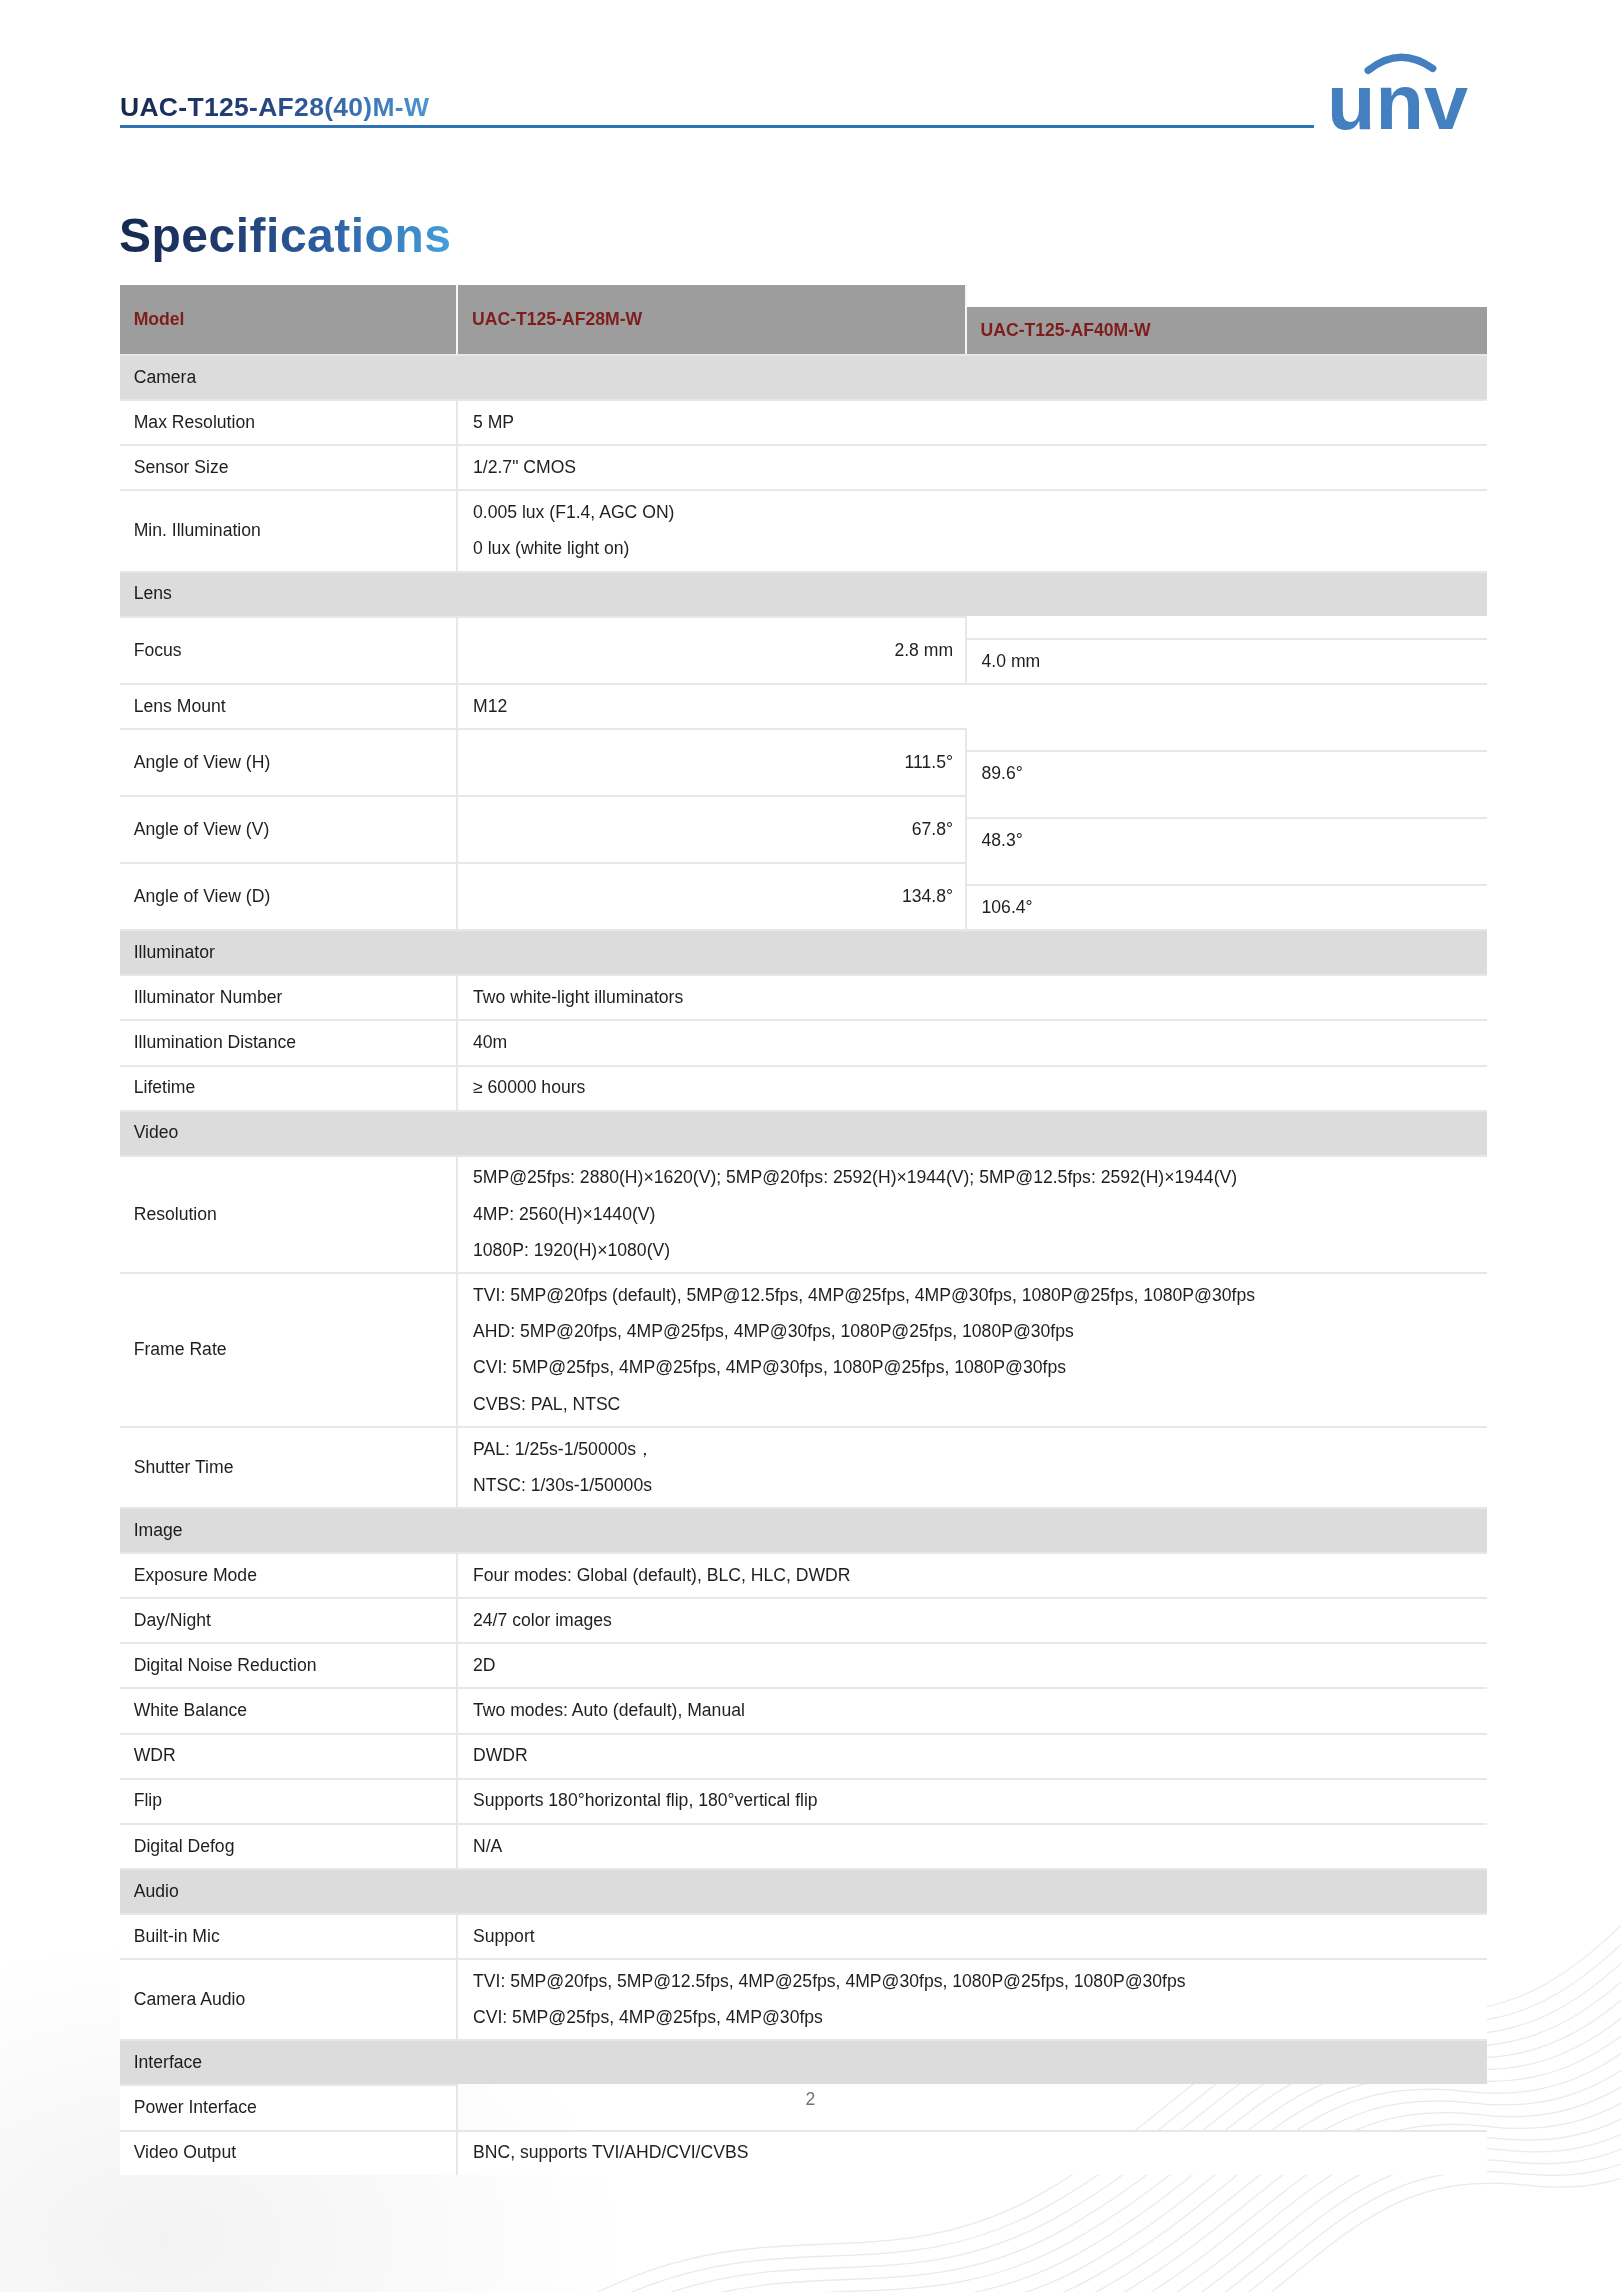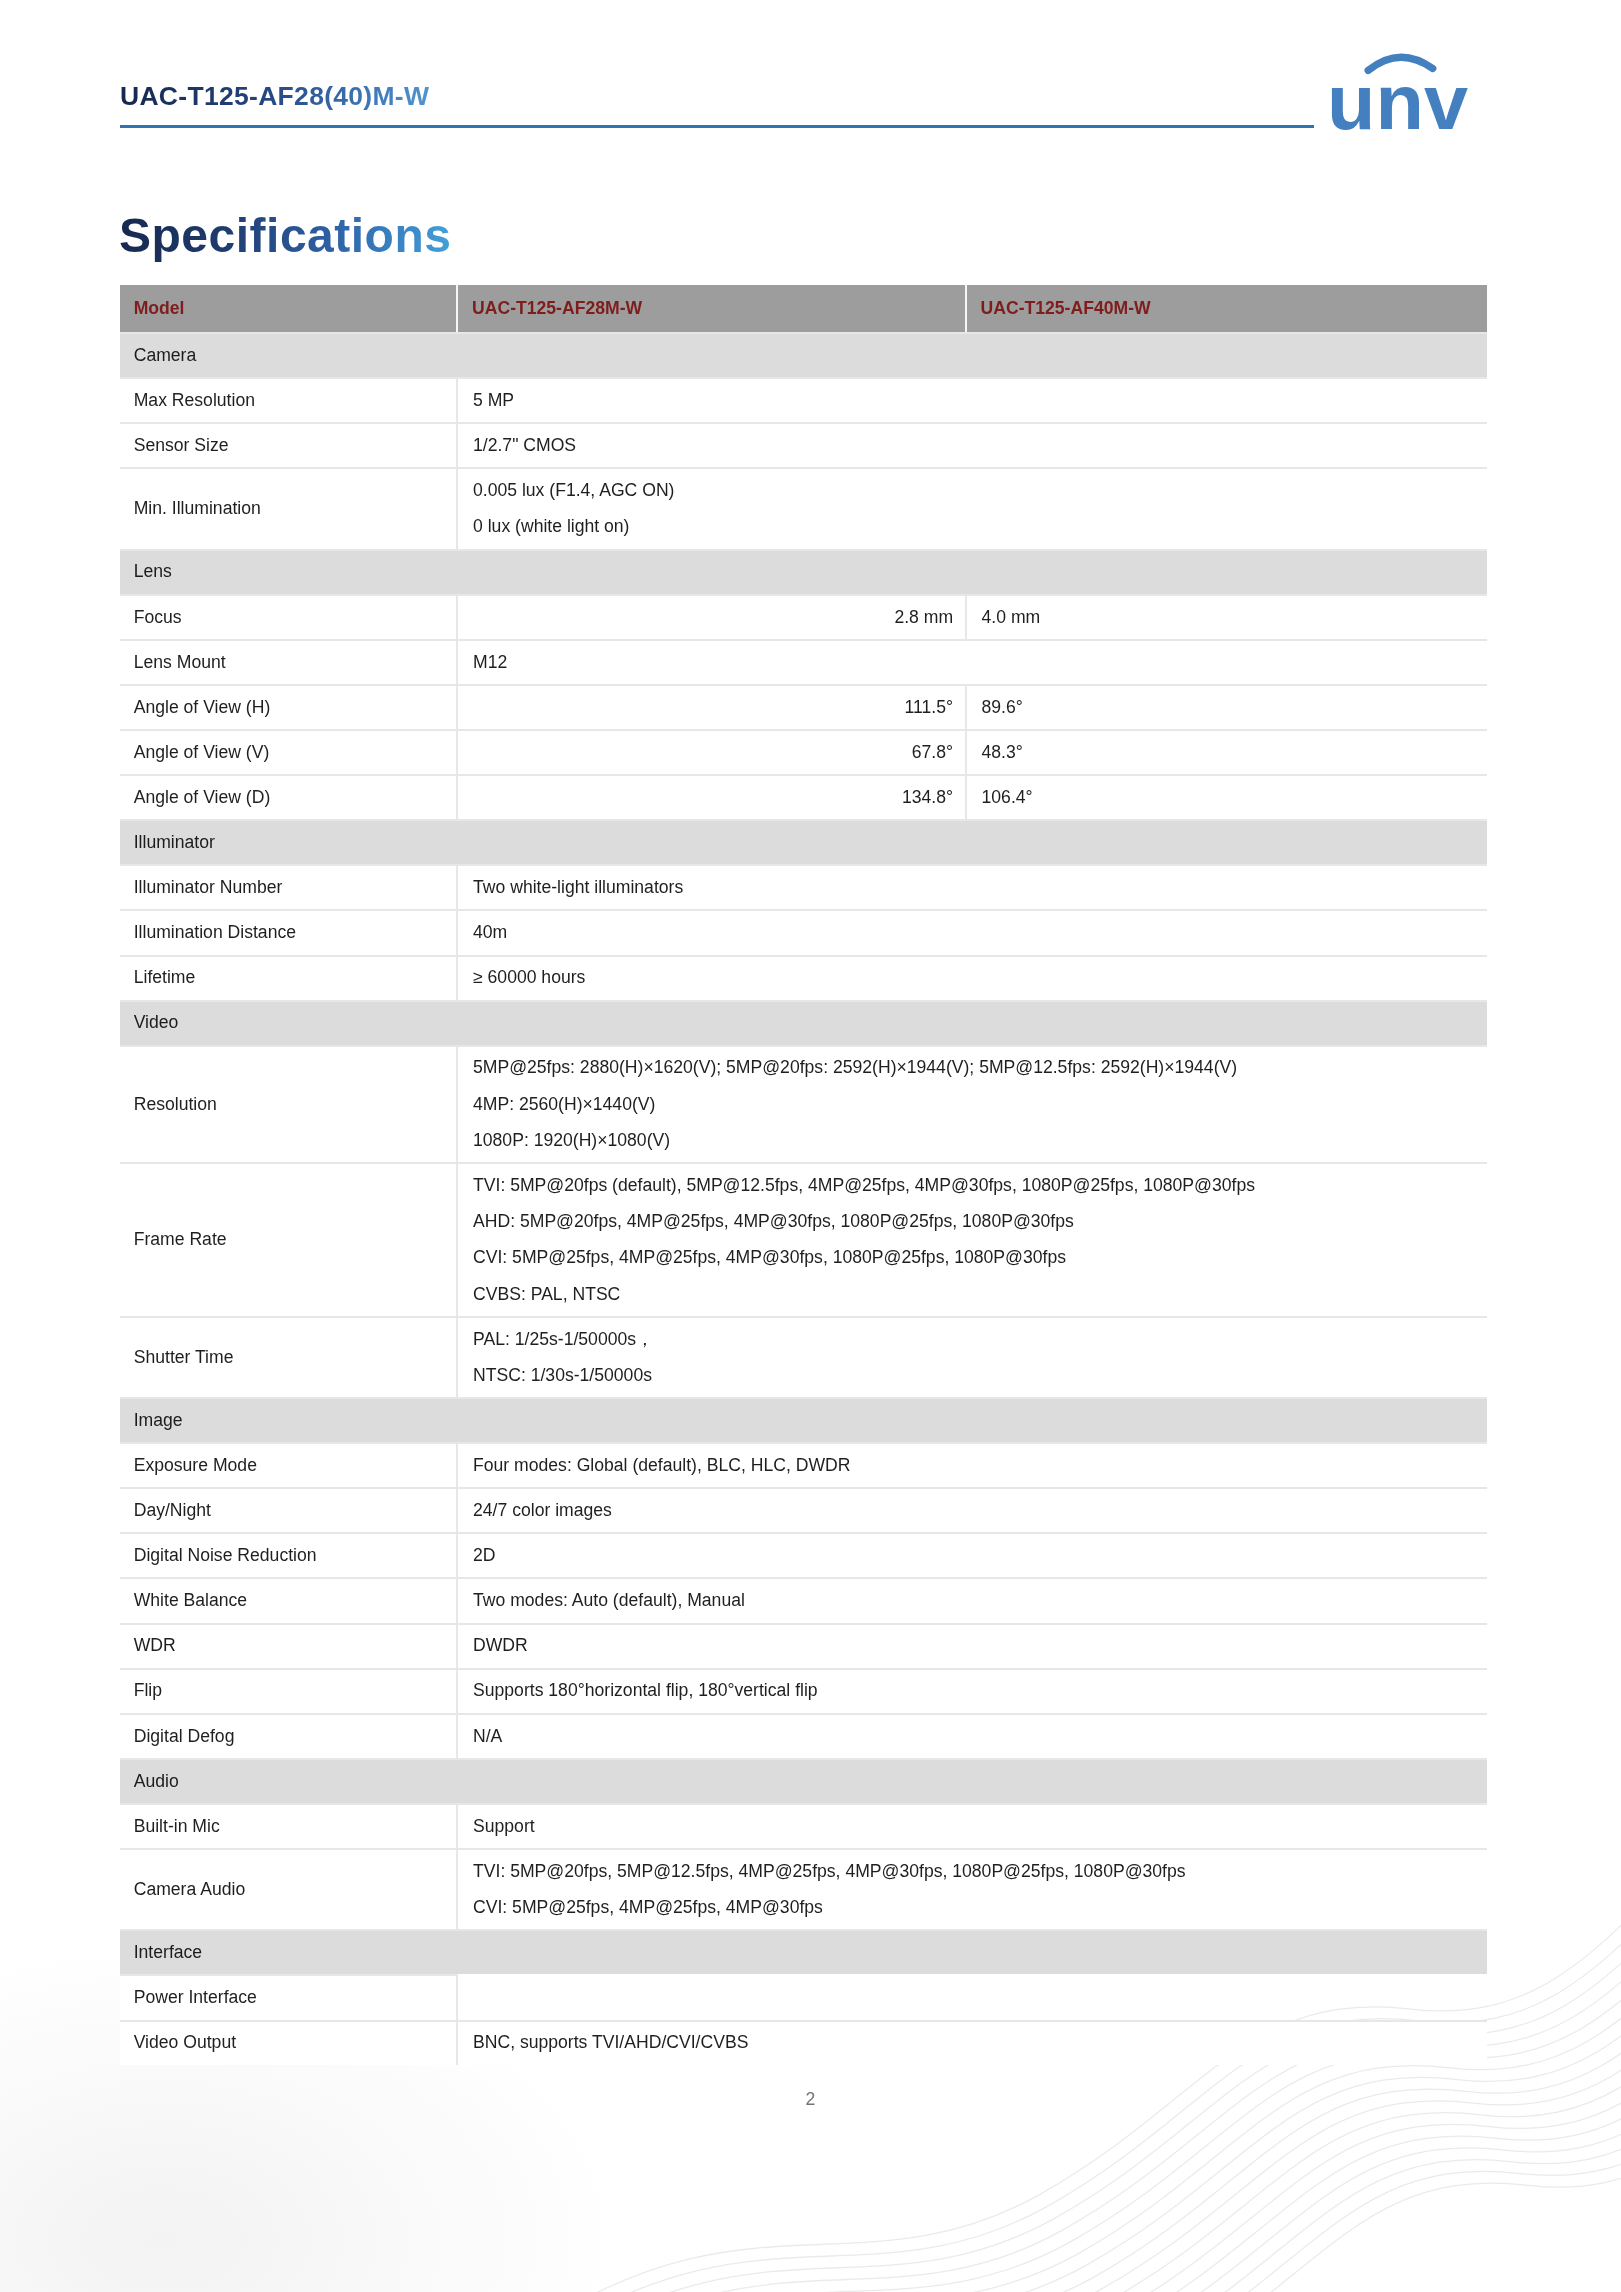--- a/index.html
+++ b/index.html
@@ -10,21 +10,21 @@
     background: #ffffff;
     overflow: hidden;
     font-family: "Liberation Sans", "DejaVu Sans", sans-serif;
     color: #1f1f1f;
   }
 
   
   .doc-title {
     position: absolute;
     left: 120px;
-    top: 81px;
+    top: 92px;
     font-size: 26.5px;
     font-weight: bold;
     letter-spacing: 0.3px;
     background: linear-gradient(90deg, #15274e 0%, #24437c 45%, #3c76b8 80%, #4f95cf 100%);
     -webkit-background-clip: text;
     background-clip: text;
     color: transparent;
   }
   .header-rule {
     position: absolute;
@@ -66,21 +66,21 @@
     line-height: 23.5px;
   }
   .t-row { display: flex; align-items: stretch; }
   .cell {
     box-sizing: border-box;
     background: #ffffff;
     border-top: 2.9px solid #e7e7e7;
   }
   .c1 { width: 24.75%; }
   .c2 { width: 37.2%; }
-  .c3 { width: 38.05%; }
+  .c3 { width: 38.05%; margin-top: 22px; }
   .cspan { width: 75.25%; }
   .label-cell {
     display: flex;
     align-items: center;
     padding: 9.8px 9.8px 9.8px 13.7px;
     border-right: 2.9px solid #e7e7e7;
   }
   .value-cell {
     display: flex;
     flex-direction: column;

